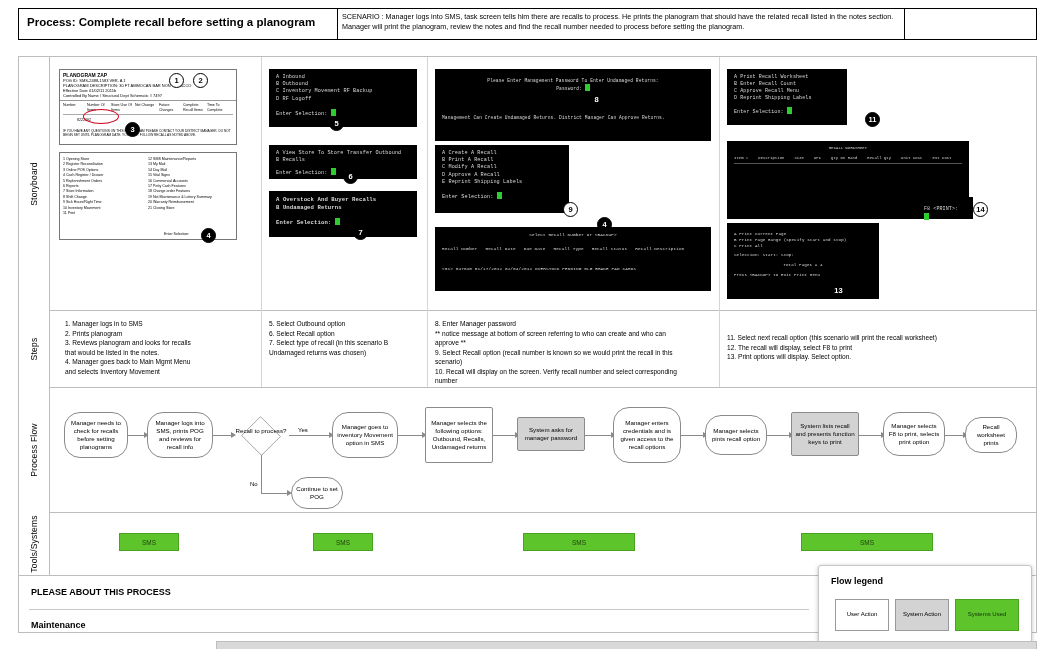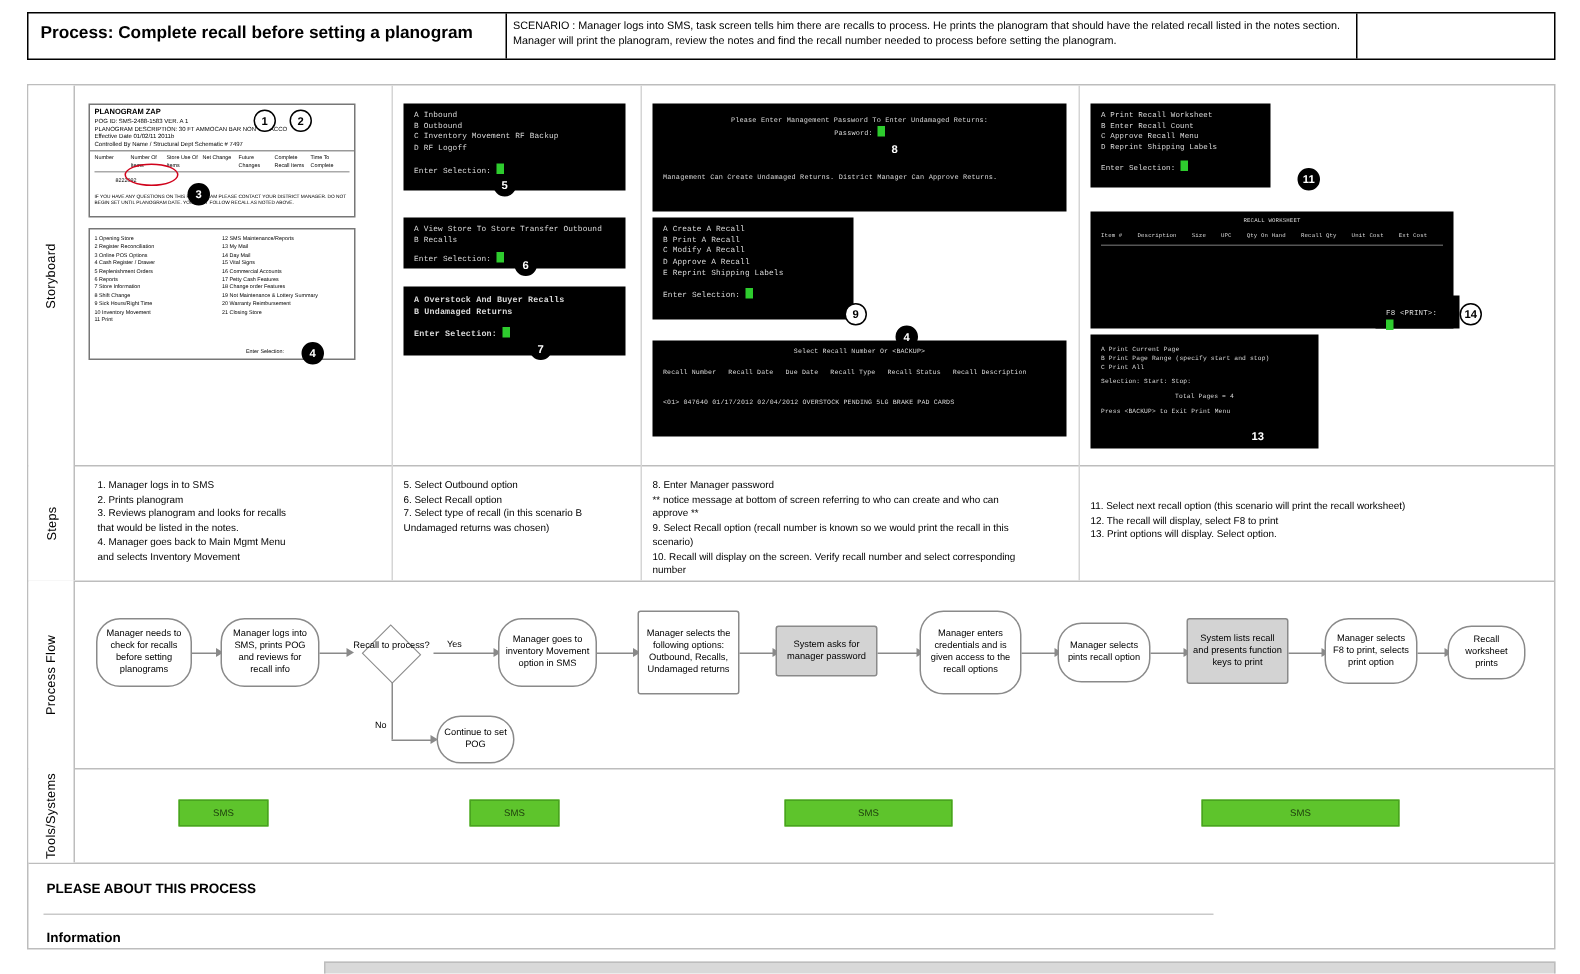--- a/index.html
+++ b/index.html
@@ -342,19 +342,25 @@
 
     <div class="box round" style="left:946px;top:360px;width:52px;height:36px;">Recall worksheet prints</div>
 
     <div class="sms" style="left:100px;top:476px;width:58px;">SMS</div>
     <div class="sms" style="left:294px;top:476px;width:58px;">SMS</div>
     <div class="sms" style="left:504px;top:476px;width:110px;">SMS</div>
     <div class="sms" style="left:782px;top:476px;width:130px;">SMS</div>
 
     <div class="notes-t" style="left:12px;top:530px;">PLEASE ABOUT THIS PROCESS</div>
     <div class="notes-line" style="left:10px;top:552px;width:780px;"></div>
-    <div class="notes-t" style="left:12px;top:563px;">Information</div>
+    <div class="notes-t" style="left:12px;top:563px;">Maintenance</div>
   </div>
 
+  <div class="legend">
+    <div class="legend-t">Flow legend</div>
+    <div class="lg-box" style="left:16px;width:52px;background:#ffffff;">User Action</div>
+    <div class="lg-box" style="left:76px;width:52px;background:#d3d3d3;">System Action</div>
+    <div class="lg-box" style="left:136px;width:62px;background:#5ec42c;border-color:#49a31f;color:#13330a;">Systems Used</div>
+  </div>
 
   <div class="bottombar"></div>
 
 </div>
 
 </body></html>

